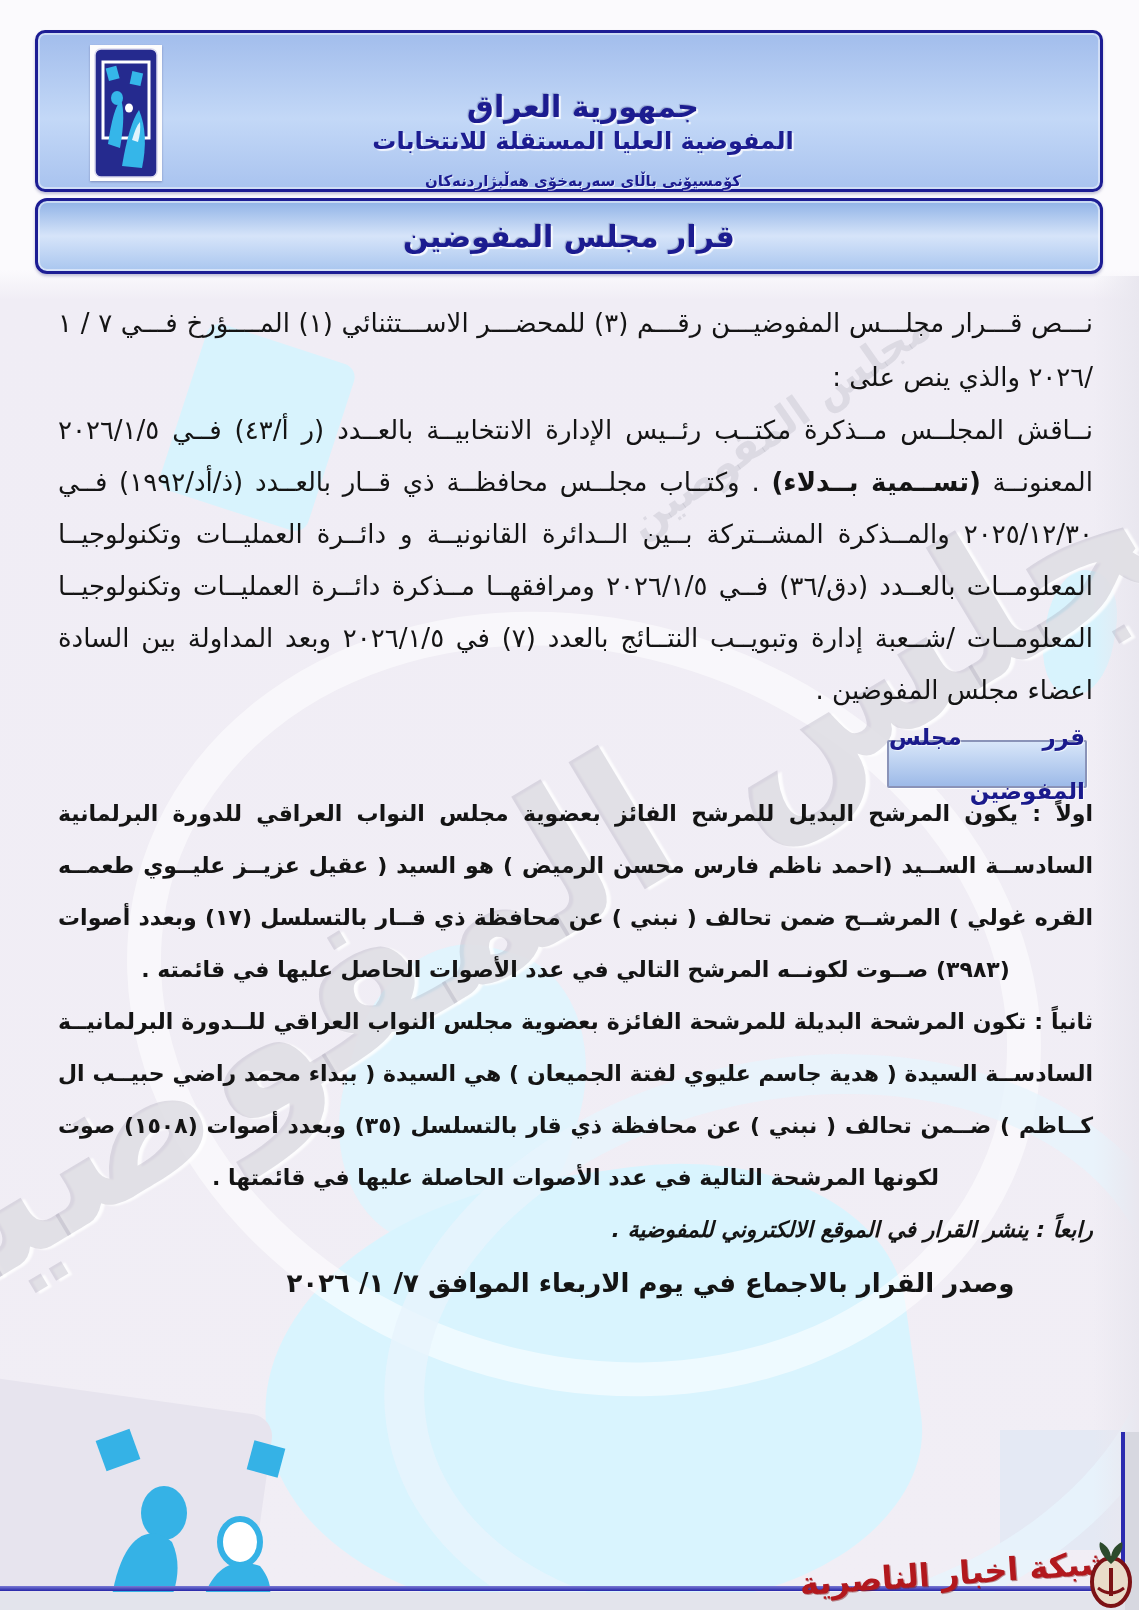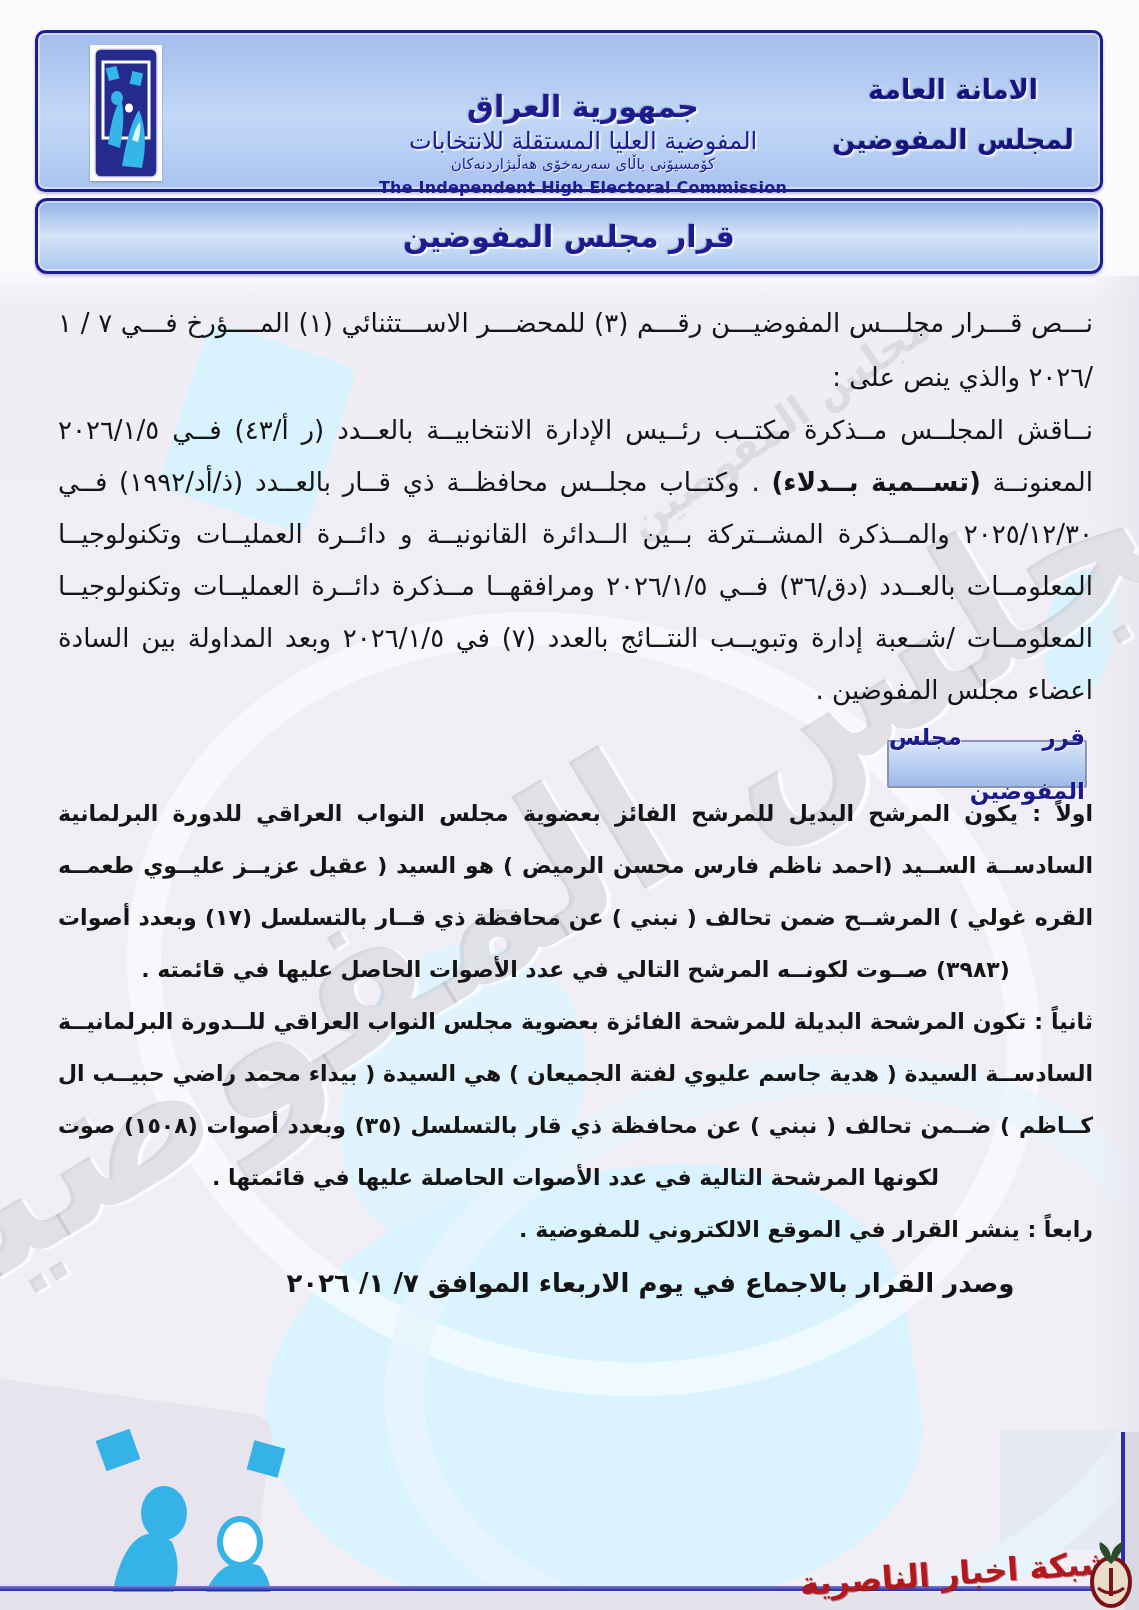--- a/index.html
+++ b/index.html
@@ -34,22 +34,22 @@
   .header{
     position:absolute; z-index:2; left:35px; top:30px; width:1062px; height:156px;
     background:linear-gradient(180deg,#a2bdec,#c3d8f7 55%,#a9c3ef);
     border:3px solid #1d1d94; border-radius:10px;
     box-shadow:inset 0 0 0 2px rgba(255,255,255,.45), 0 2px 3px rgba(80,80,140,.35);
   }
   .logo-wrap{position:absolute; left:52px; top:12px; width:72px; height:136px; background:#fdfdfd; box-shadow:0 1px 2px rgba(60,60,110,.4);}
   .logo-wrap svg{display:block; margin:3px auto 0;}
   .header-center{position:absolute; left:300px; top:8px; width:490px; text-align:center; color:#1c1c90;}
   .h-ar1{font-size:30px; font-weight:bold; text-shadow:-1px -1px 1px rgba(20,20,90,.25),2px 2px 1px rgba(255,255,255,.85);margin-top:48px;}
-  .h-ar2{font-size:24px; font-weight:normal; margin-top:3px; text-shadow:2px 2px 1px rgba(255,255,255,.8);}
-  .h-ku{font-size:15px; font-weight:normal; margin-top:0; text-shadow:1px 1px 0 rgba(255,255,255,.7);}
+  .h-ar2{font-size:24px; font-weight:bold; margin-top:3px; text-shadow:2px 2px 1px rgba(255,255,255,.8);}
+  .h-ku{font-size:15px; font-weight:bold; margin-top:17px; text-shadow:1px 1px 0 rgba(255,255,255,.7);}
   .h-en{font-size:16px; font-weight:bold; margin-top:5px; letter-spacing:.2px;}
   .header-right{
     position:absolute; right:22px; top:32px; width:250px; text-align:center;
     color:#15157e; font-weight:bold; font-size:27px; line-height:50px;
     text-shadow:-1px -1px 1px rgba(20,20,90,.25),2px 2px 2px rgba(255,255,255,.8);
   }
   
   .title-bar{
     position:absolute; z-index:2; left:35px; top:198px; width:1062px; height:70px;
     border:3px solid #1d1d94; border-radius:12px;
@@ -72,21 +72,21 @@
     background:linear-gradient(180deg,#d8e6f9,#9dbae8);
     box-shadow:1px 1px 0 rgba(255,255,255,.8);
     display:flex; align-items:center; justify-content:center;
     font-size:23px; font-weight:bold; color:#1a1a8c;
     text-shadow:1px 1px 1px rgba(255,255,255,.75);
   }
   .item{font-weight:bold; font-size:22px; line-height:52px;}
   .item1{margin-top:26px;}
   .item2{margin-top:6px;}
   .center-last{text-align-last:center;}
-  .item4{text-align:right; text-align-last:right;}
+  .item4{text-align:right; text-align-last:right;font-style:italic;}
   .issued{margin-top:92px; font-weight:bold; font-size:26px; text-align:center; padding-left:150px;}
   
   .bottom-strip{position:absolute; z-index:3; left:0; top:1592px; width:1139px; height:18px; background:#e3e4ec;}
   .bottom-line{position:absolute; z-index:4; left:0; top:1586px; width:1127px; height:5px; background:linear-gradient(180deg,#7a7ad4,#2626a8);}
   .right-line{position:absolute; z-index:4; left:1121px; top:1432px; width:4px; height:158px; background:#2c2cb0;}
   .corner-shade{position:absolute; z-index:3; left:1125px; top:1432px; width:14px; height:178px; background:#d7d8e0;}
   .stamp-text{
     position:absolute; z-index:6; left:862px; top:1552px; width:250px; text-align:center;
     transform:rotate(-4deg); color:#b2181d; font-weight:bold; font-size:32px;
     white-space:nowrap; letter-spacing:-1px; text-shadow:1px 1px 0 rgba(122,16,18,.45);
@@ -134,24 +134,20 @@
         <path d="M28 118 Q35 76 45 62 Q55 86 48 120 Z" fill="#35b6e9"></path>
         <path d="M38 92 Q42 78 46 74 Q47 84 44 94 Z" fill="#ffffff" opacity=".85"></path>
       </svg>
     </div>
     <div class="header-center">
       <div class="h-ar1">جمهورية العراق</div>
       <div class="h-ar2">المفوضية العليا المستقلة للانتخابات</div>
       <div class="h-ku">كۆمسيۆنی باڵای سەربەخۆی هەڵبژاردنەکان</div>
       <div class="h-en">The Independent High Electoral Commission</div>
     </div>
-    <div class="header-right">
-      <div>الامانة العامة</div>
-      <div>لمجلس المفوضين</div>
-    </div>
   </div>
 
   <div class="title-bar">
     <span>قرار مجلس المفوضين</span>
   </div>
 
   <div class="doc-body">
     <p class="intro">نـــص قـــرار مجلـــس المفوضيـــن رقـــم (٣) للمحضـــر الاســـتثنائي (١) المــــؤرخ فـــي ٧ / ١ /٢٠٢٦ والذي ينص على :</p>
     <p class="p2"><span>نــاقش المجلــس مــذكرة مكتــب رئــيس الإدارة الانتخابيــة بالعــدد (ر أ/٤٣) فــي ٢٠٢٦/١/٥ المعنونــة </span><b>(تســمية بــدلاء)</b><span> . وكتــاب مجلــس محافظــة ذي قــار بالعــدد (ذ/أد/١٩٩٢) فــي ٢٠٢٥/١٢/٣٠ والمــذكرة المشــتركة بــين الــدائرة القانونيــة و دائــرة العمليــات وتكنولوجيــا المعلومــات بالعــدد (دق/٣٦) فــي ٢٠٢٦/١/٥ ومرافقهــا مــذكرة دائــرة العمليــات وتكنولوجيــا المعلومــات /شــعبة إدارة وتبويــب النتــائج بالعدد (٧) في ٢٠٢٦/١/٥  وبعد المداولة بين السادة اعضاء مجلس المفوضين .</span></p>
     <div class="decision-box">قرر مجلس المفوضين</div>

